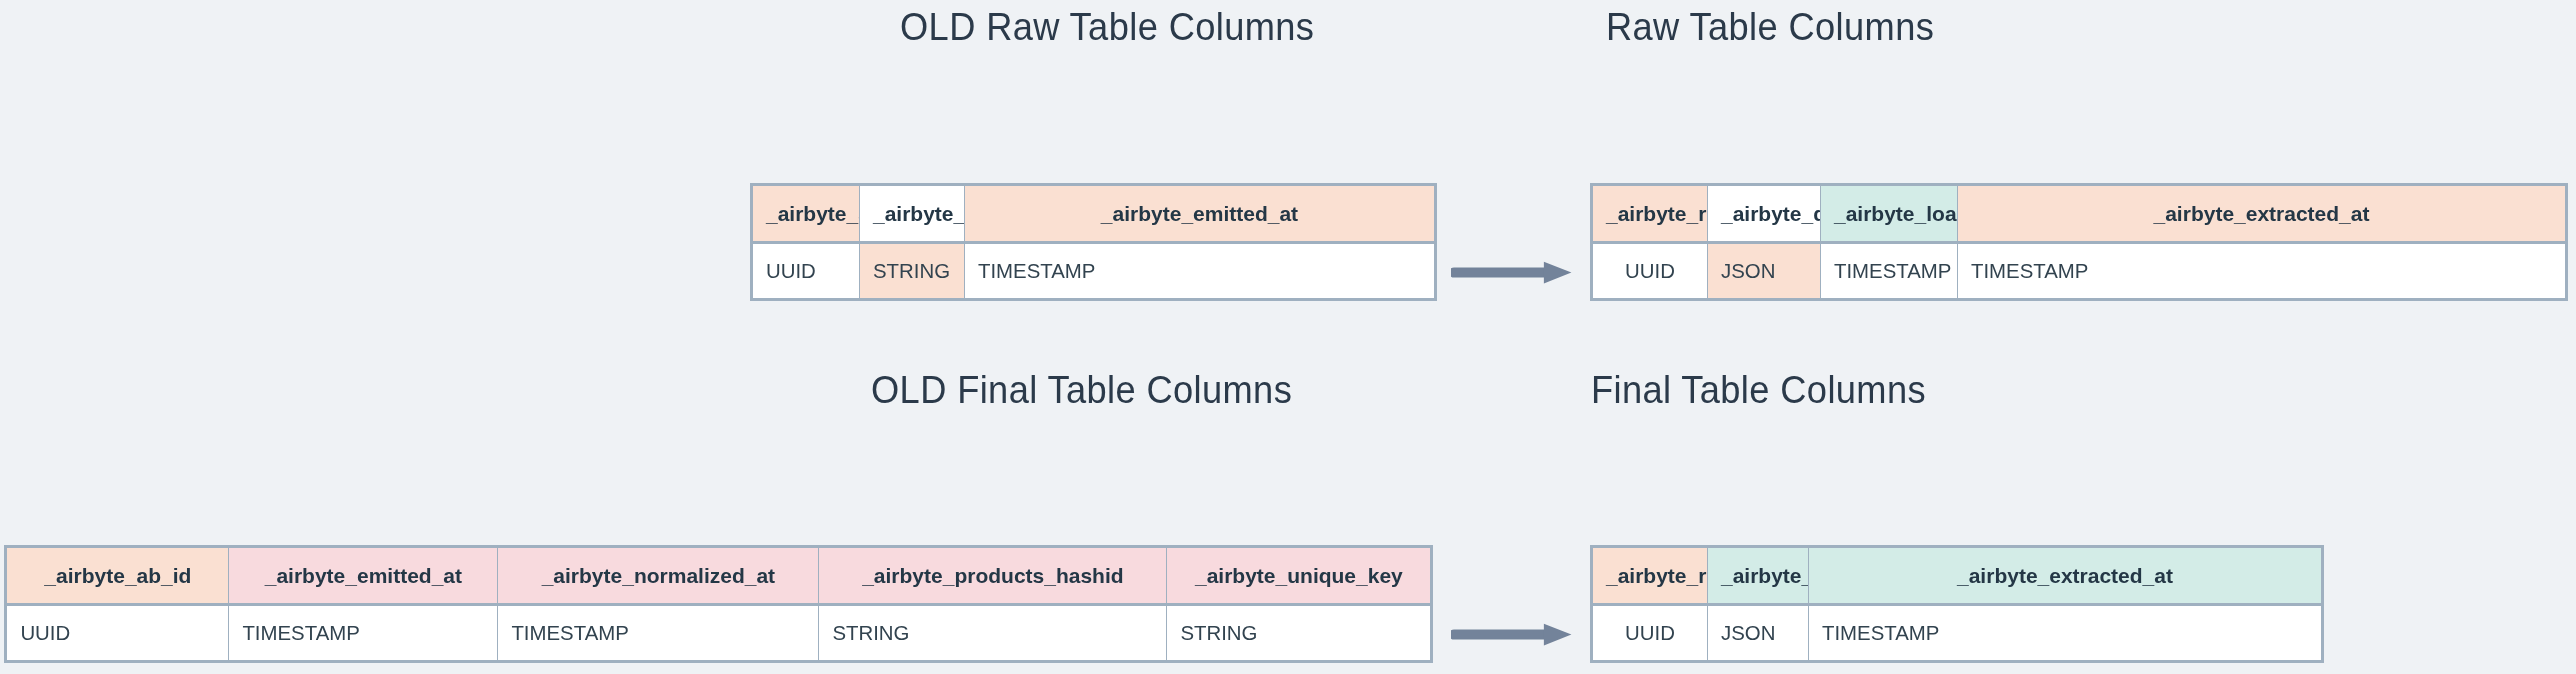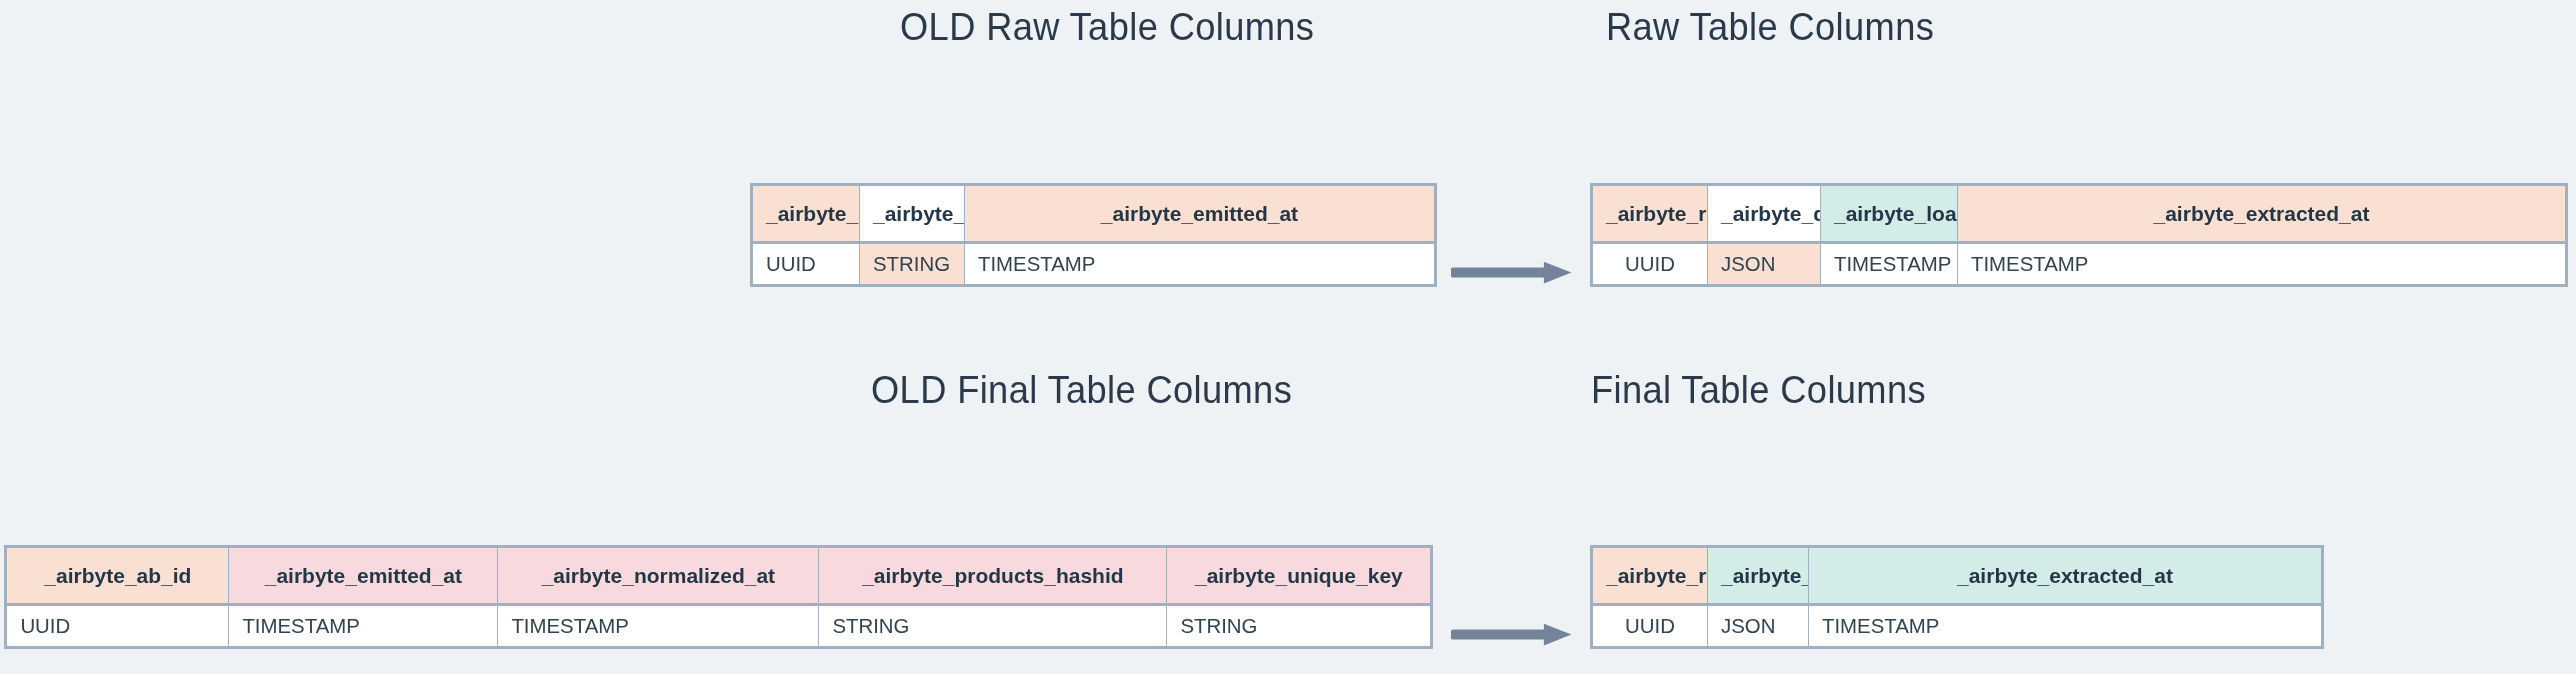--- a/index.html
+++ b/index.html
@@ -55,21 +55,21 @@
   .tbl tr.hdr td {
     height: 58px;
     font-size: 21px;
     font-weight: bold;
     color: #243746;
     text-align: center;
     border-bottom-width: 3.6px;
     border-bottom-color: #9fb0c0;
   }
   .tbl tr.typ td {
-    height: 43px;
+    height: 57px;
     font-size: 20.4px;
     font-weight: 400;
     color: #32434f;
     text-align: left;
   }
   .tbl tr.typ td.ctr { text-align: center; }
 
   .c-white { background: #ffffff; }
   .c-peach { background: #fae0d2; }
   .c-pink  { background: #f8dade; }

